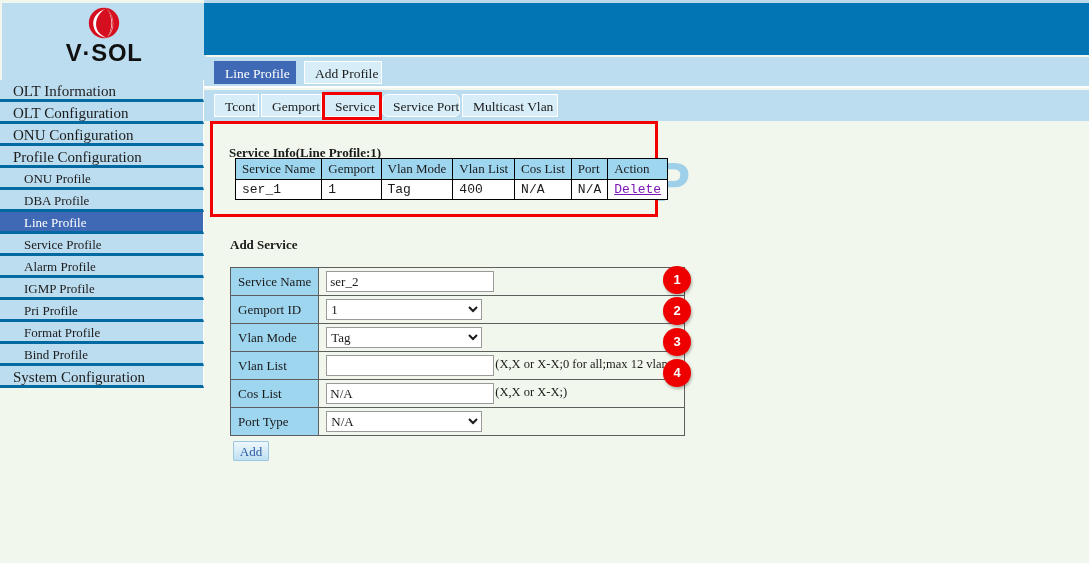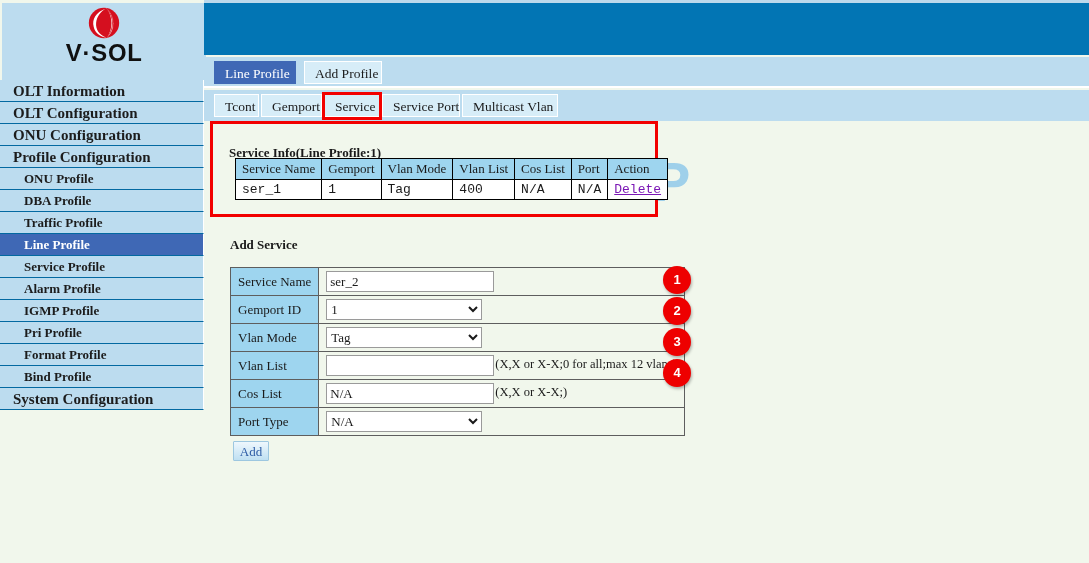--- a/index.html
+++ b/index.html
@@ -57,29 +57,28 @@
   }
   .side-list {
     position: absolute;
     left: 0; top: 80px;
     width: 204px;
   }
   .side-item {
     height: 22px;
     line-height: 22px;
     background: #bcdcef;
-    border-bottom: 1px solid #0369a1;
+    border-bottom: 3px solid #0369a1;
     border-right: 1px solid #ffffff;
     color: #1c1c1c;
     font-size: 15px;
     padding-left: 13px;
     box-sizing: border-box;
     white-space: nowrap;
     overflow: hidden;
-    font-weight: bold;
   }
   .side-item.sub {
     padding-left: 24px;
     font-size: 13px;
   }
   .side-item.active {
     background: #3f68b5;
     color: #ffffff;
   }
 
@@ -318,21 +317,20 @@
       </svg>
     </div>
 
     <div class="side-list">
       <div class="side-item"><span>OLT Information</span></div>
       <div class="side-item"><span>OLT Configuration</span></div>
       <div class="side-item"><span>ONU Configuration</span></div>
       <div class="side-item"><span>Profile Configuration</span></div>
       <div class="side-item sub"><span>ONU Profile</span></div>
       <div class="side-item sub"><span>DBA Profile</span></div>
-      <div class="side-item sub"><span>Traffic Profile</span></div>
       <div class="side-item sub active"><span>Line Profile</span></div>
       <div class="side-item sub"><span>Service Profile</span></div>
       <div class="side-item sub"><span>Alarm Profile</span></div>
       <div class="side-item sub"><span>IGMP Profile</span></div>
       <div class="side-item sub"><span>Pri Profile</span></div>
       <div class="side-item sub"><span>Format Profile</span></div>
       <div class="side-item sub"><span>Bind Profile</span></div>
       <div class="side-item"><span>System Configuration</span></div>
     </div>
   </div>
@@ -343,21 +341,21 @@
 
     <div class="tabbar1">
       <div class="tab selected" style="left:10px; width:82px;"><span>Line Profile</span></div>
       <div class="tab" style="left:100px; width:78px;"><span>Add Profile</span></div>
     </div>
 
     <div class="tabbar2">
       <div class="tab" style="left:10px; width:45px;"><span>Tcont</span></div>
       <div class="tab" style="left:57px; width:61px;"><span>Gemport</span></div>
       <div class="tab" style="left:120px; width:56px;"><span>Service</span></div>
-      <div class="tab" style="left:178px; width:78px;"><span>Service Port</span></div>
+      <div class="tab" style="left:178px; width:78px;border-radius:6px;"><span>Service Port</span></div>
       <div class="tab" style="left:258px; width:96px;"><span>Multicast Vlan</span></div>
       <div class="tab-hl" style="left:118px; top:2px; width:60px; height:28px;"></div>
     </div>
 
     <div class="content">
 
       <svg class="watermark" viewBox="0 0 260 80">
         <g stroke="#9fd0ea" stroke-width="3.2" fill="none" stroke-linecap="round">
           <path d="M143 26 A30 30 0 0 1 183 26"></path>
           <path d="M150 33 A20 20 0 0 1 176 33"></path>

